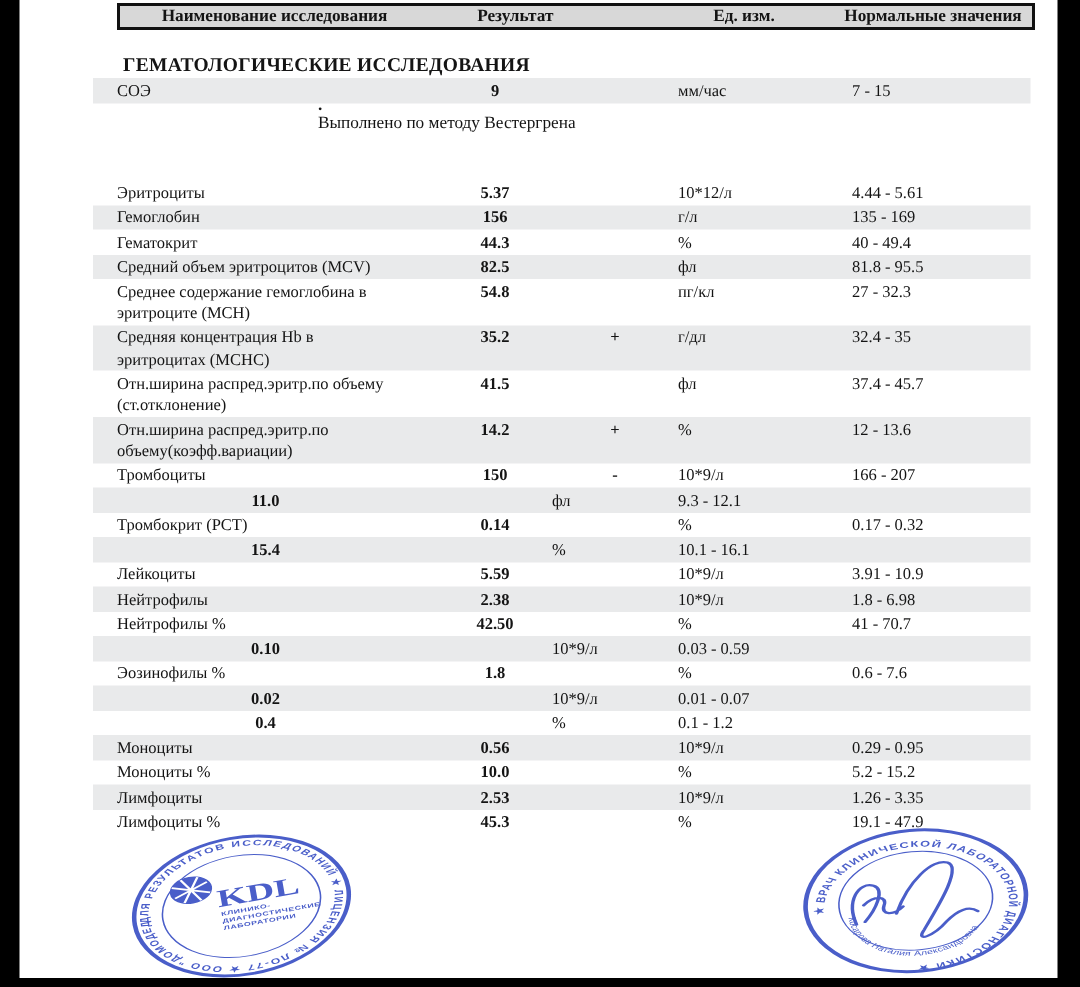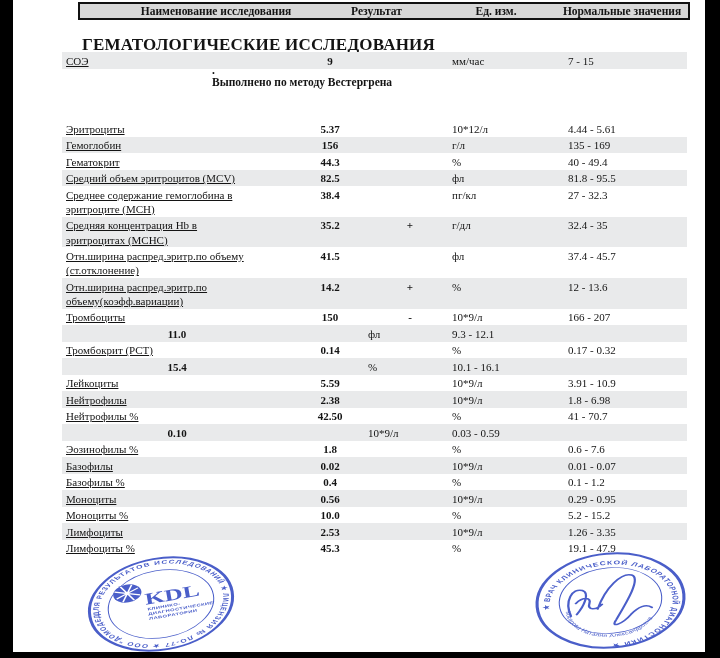--- a/index.html
+++ b/index.html
@@ -11,43 +11,43 @@
   .screen{position:relative;width:720px;height:658px;background:#000;}
   .page{
     position:absolute;left:13px;top:0;width:692px;height:652px;
     background:#ffffff;color:#141414;
   }
   
   .hdr-box{
     position:absolute;left:65px;top:2px;width:612px;height:18px;
     background:#d8d8d8;border:2px solid #111;box-sizing:border-box;
     display:grid;grid-template-columns:206px 115px 1fr 120px 132px;
-    align-items:center;font-weight:bold;font-size:11.5px;padding-left:33px;
+    align-items:center;font-weight:bold;font-size:11.5px;
   }
   .hdr-box span{text-align:center;white-space:nowrap;}
   
   .section-title{
     position:absolute;left:69px;top:35px;
-    font-weight:bold;font-size:17px;letter-spacing:.2px;
+    font-weight:bold;font-size:13px;letter-spacing:.2px;
   }
   
   .row{
     display:grid;grid-template-columns:230px 76px 84px 116px 68px 1fr;
     align-items:start;font-size:11px;min-height:16.5px;
     padding-top:1.5px;box-sizing:border-box;
   }
   .row.shade{background:#e9eaeb;}
   .cell{line-height:14.6px;}
-  .cell.name{white-space:pre-line;padding-left:4px;text-decoration:underline;}
+  .cell.name{white-space:pre-line;padding-left:16px;}
   .cell.result,.cell.flag{text-align:center;font-weight:bold;}
   .cell.units,.cell.normal{}
   .soe-row{position:absolute;left:49px;top:52px;width:625px;}
   .method-note{position:absolute;left:199px;top:66px;font-size:11.5px;}
   .method-note .dot{line-height:9px;font-weight:bold;}
-  .method-note .note-text{font-weight:bold;line-height:14px;}
+  .method-note .note-text{font-weight:normal;line-height:14px;}
   .rows{position:absolute;left:49px;top:96px;width:625px;margin-top:24px;}
   
   .stamp{position:absolute;}
   .stamp svg{display:block;}
   .stamp-kdl{left:72px;top:556px;transform:rotate(-10deg);}
   .stamp-doctor{left:520px;top:551px;transform:rotate(-5deg);}
 </style>
 </head>
 <body>
 
@@ -102,21 +102,21 @@
         <div class="row shade">
           <span class="cell name">Средний объем эритроцитов (MCV)</span>
           <span class="cell result">82.5</span>
           <span class="cell flag"></span>
           <span class="cell units">фл</span>
           <span class="cell normal">81.8 - 95.5</span>
         </div>
         <div class="row">
           <span class="cell name">Среднее содержание гемоглобина в
 эритроците (MCH)</span>
-          <span class="cell result">38.4</span>
+          <span class="cell result">54.8</span>
           <span class="cell flag"></span>
           <span class="cell units">пг/кл</span>
           <span class="cell normal">27 - 32.3</span>
         </div>
         <div class="row shade">
           <span class="cell name">Средняя концентрация Hb в
 эритроцитах (MCHC)</span>
           <span class="cell result">35.2</span>
           <span class="cell flag">+</span>
           <span class="cell units">г/дл</span>
@@ -192,28 +192,26 @@
           <span class="cell normal">0.03 - 0.59</span>
         </div>
         <div class="row">
           <span class="cell name">Эозинофилы %</span>
           <span class="cell result">1.8</span>
           <span class="cell flag"></span>
           <span class="cell units">%</span>
           <span class="cell normal">0.6 - 7.6</span>
         </div>
         <div class="row shade">
-          <span class="cell name">Базофилы</span>
           <span class="cell result">0.02</span>
           <span class="cell flag"></span>
           <span class="cell units">10*9/л</span>
           <span class="cell normal">0.01 - 0.07</span>
         </div>
         <div class="row">
-          <span class="cell name">Базофилы %</span>
           <span class="cell result">0.4</span>
           <span class="cell flag"></span>
           <span class="cell units">%</span>
           <span class="cell normal">0.1 - 1.2</span>
         </div>
         <div class="row shade">
           <span class="cell name">Моноциты</span>
           <span class="cell result">0.56</span>
           <span class="cell flag"></span>
           <span class="cell units">10*9/л</span>

